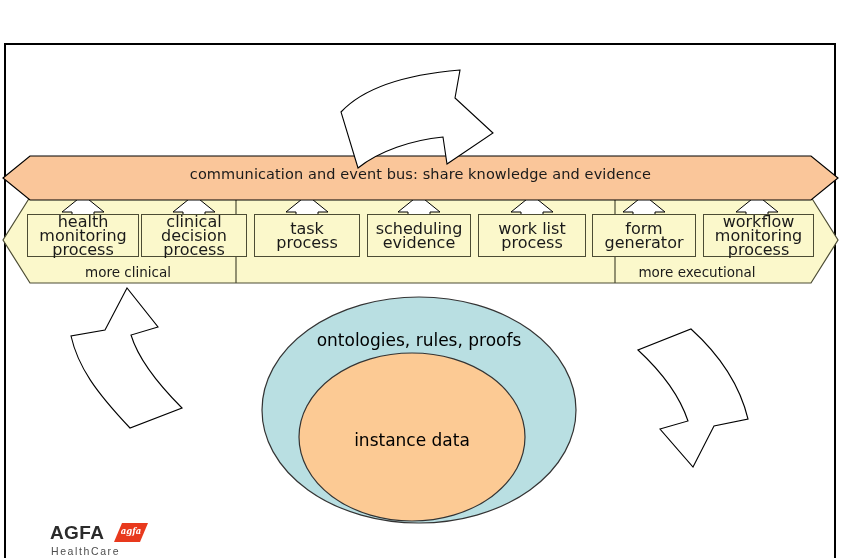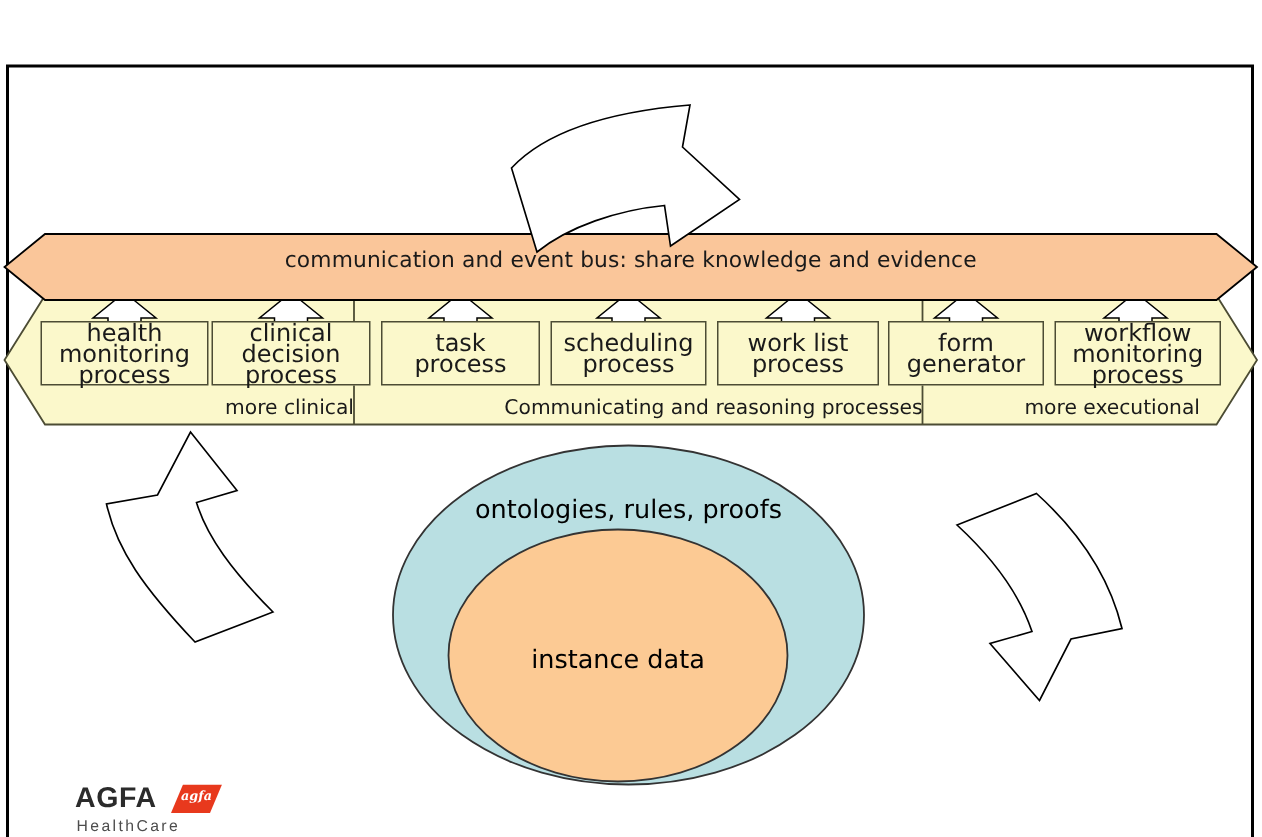--- a/index.html
+++ b/index.html
@@ -60,21 +60,21 @@
     line-height: 14px;
     color: #1a1a1a;
     padding: 0 2px;
   }
 
   
   .band-label {
     position: absolute;
     top: 222px;
     height: 20px;
-    text-align: right;
+    text-align: center;
     font-size: 13.5px;
     color: #1a1a1a;
     line-height: 20px;
   }
 
   
   .ellipse-label {
     position: absolute;
     text-align: center;
     font-size: 17px;
@@ -187,27 +187,26 @@
 
     <ellipse cx="419" cy="370" rx="157" ry="113" fill="#b9dfe2" stroke="#333333" stroke-width="1.2"></ellipse>
     <ellipse cx="412" cy="397" rx="113" ry="84" fill="#fcca94" stroke="#333333" stroke-width="1.2"></ellipse>
   </svg>
 
   <div class="bus-label">communication and event bus: share knowledge and evidence</div>
 
   <div class="proc-box" style="left:27px; top:174px; width:112px; height:43px;">health monitoring process</div>
   <div class="proc-box" style="left:141px; top:174px; width:106px; height:43px;">clinical decision process</div>
   <div class="proc-box" style="left:254px; top:174px; width:106px; height:43px;">task process</div>
-  <div class="proc-box" style="left:367px; top:174px; width:104px; height:43px;">scheduling process</div>
+  <div class="proc-box" style="left:367px; top:174px; width:104px; height:43px;">scheduling evidence</div>
   <div class="proc-box" style="left:478px; top:174px; width:108px; height:43px;">work list process</div>
   <div class="proc-box" style="left:592px; top:174px; width:104px; height:43px;">form generator</div>
   <div class="proc-box" style="left:703px; top:174px; width:111px; height:43px;">workflow monitoring process</div>
 
   <div class="band-label" style="left:20px; width:216px;">more clinical</div>
-  <div class="band-label" style="left:236px; width:379px;">Communicating and reasoning processes</div>
   <div class="band-label" style="left:594px; width:206px;">more executional</div>
 
   <div class="ellipse-label" style="left:289px; top:290px; width:260px;">ontologies, rules, proofs</div>
   <div class="ellipse-label" style="left:302px; top:390px; width:220px;">instance data</div>
 
 
   <div id="agfa-logo">
     <div id="agfa-word">AGFA</div>
     <svg id="agfa-rhombus" viewBox="0 0 34 19" xmlns="http://www.w3.org/2000/svg">
       <polygon points="8,0 34,0 26,19 0,19" fill="#e8391d"></polygon>

